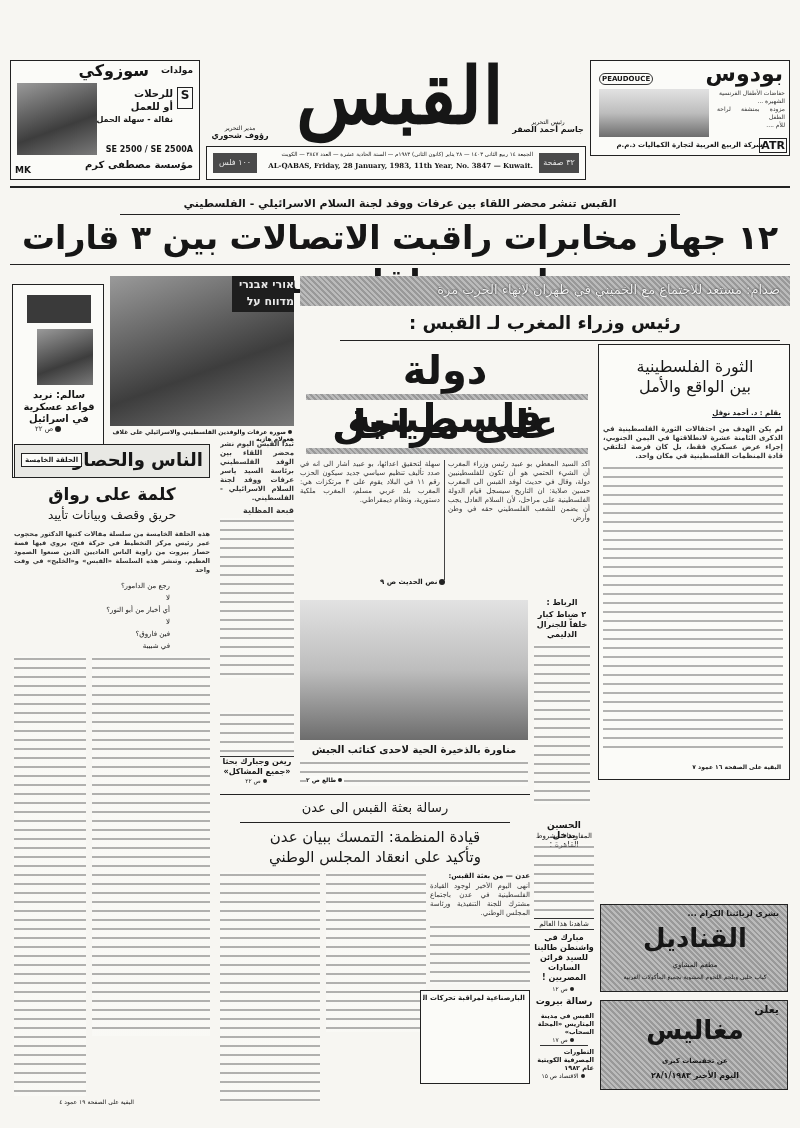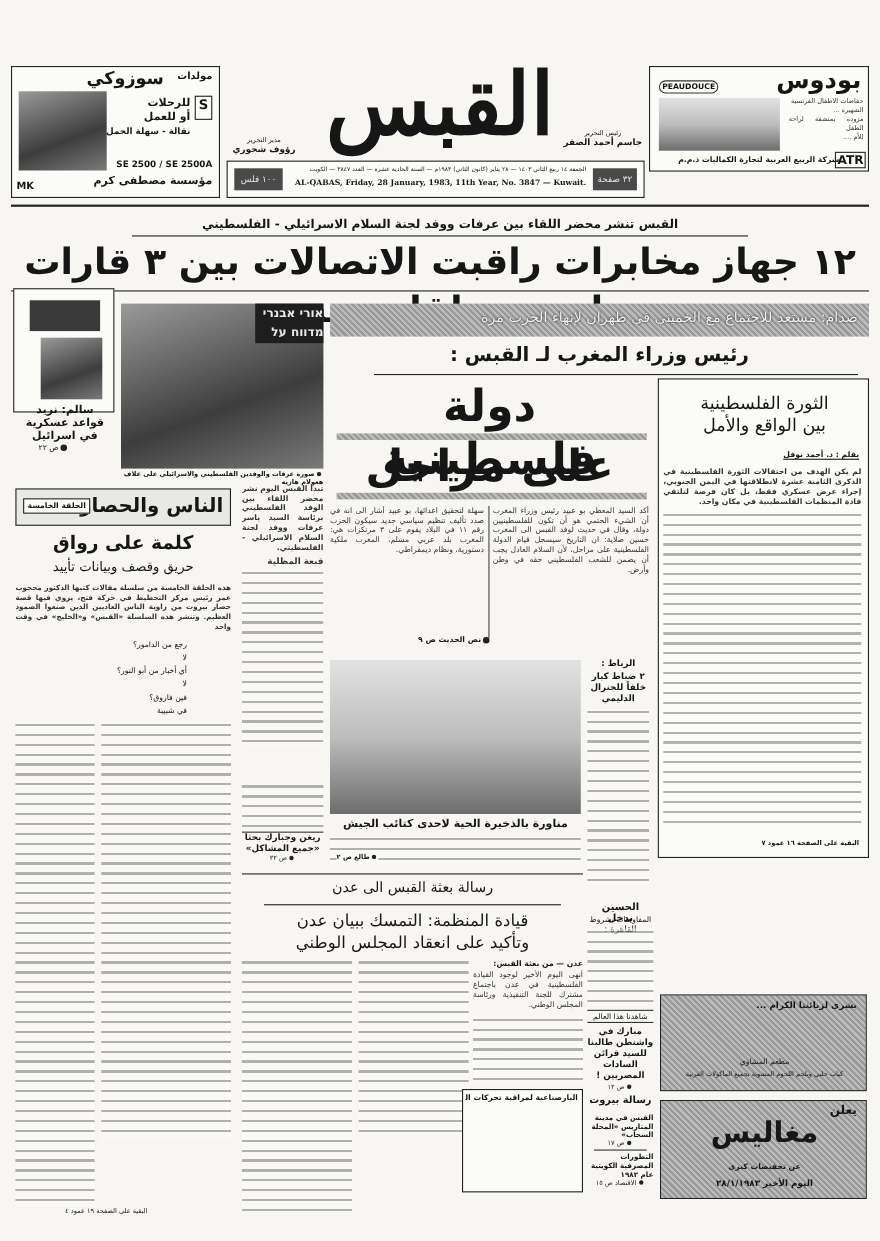--- a/index.html
+++ b/index.html
@@ -71,21 +71,21 @@
   <div class="abs bold" style="left:4px;bottom:4px;font-size:9px;direction:ltr;">MK</div>
 </div>
 
 <div class="rule" style="left:10px;top:186px;width:780px;"></div>
 
 <div class="abs center bold" style="left:60px;top:197px;width:680px;font-size:11px;">القبس تنشر محضر اللقاء بين عرفات ووفد لجنة السلام الاسرائيلي - الفلسطيني</div>
 <div class="rule" style="left:120px;top:214px;width:560px;height:1px;"></div>
 <h1 class="abs center" style="left:10px;top:216px;width:780px;font-size:33px;line-height:44px;font-weight:900;letter-spacing:-.5px;">١٢ جهاز مخابرات راقبت الاتصالات بين ٣ قارات لتحضير لقاء تونس</h1>
 <div class="rule" style="left:10px;top:264px;width:780px;height:1px;"></div>
 
-<div class="abs box" style="left:12px;top:262px;width:92px;height:113px;">
+<div class="abs box" style="left:12px;top:284px;width:92px;height:194px;">
   <div class="abs" style="left:14px;top:10px;width:64px;height:28px;background:#3a3a3a;"></div>
   <div class="abs photo" style="left:24px;top:44px;width:56px;height:56px;"></div>
   <div class="abs bold center" style="left:4px;top:104px;width:84px;font-size:10px;line-height:12px;">سالم: نريد قواعد عسكرية في اسرائيل</div>
   <div class="abs" style="left:22px;top:140px;font-size:7px;"><span class="bullet"></span><span>ص ٢٢</span></div>
 </div>
 
 <div class="abs photo" style="left:110px;top:276px;width:184px;height:150px;"></div>
 <div class="abs darkbar bold" style="left:232px;top:276px;width:62px;height:36px;font-size:11px;line-height:17px;background:#1e1e1e;">אורי אבנרי מדווח על</div>
 <div class="abs bold" style="left:110px;top:428px;width:184px;font-size:6px;">
   <span class="bullet" style="width:4px;height:4px;"></span><span>صورة عرفات والوفدين الفلسطيني والاسرائيلي على غلاف هعولام هازيه</span>
@@ -189,20 +189,21 @@
   <div class="center bold" style="font-size:9px;">رسالة بيروت</div>
   <div class="bold" style="margin-top:6px;font-size:6.5px;line-height:8px;">القبس في مدينة المتاريس «المحلة السحاب»</div>
   <div class="center" style="font-size:6px;"><span class="bullet" style="width:4px;height:4px;"></span><span>ص ١٧</span></div>
   <div style="border-top:1px solid #333;margin:2px 6px;"></div>
   <div class="bold" style="font-size:6.5px;line-height:8px;">التطورات المصرفية الكويتية عام ١٩٨٢</div>
   <div class="center" style="font-size:6px;"><span class="bullet" style="width:4px;height:4px;"></span><span>الاقتصاد ص ١٥</span></div>
 </div>
 
 <div class="abs box grainy" style="left:600px;top:904px;width:188px;height:88px;">
   <div class="abs bold" style="right:8px;top:4px;font-size:8px;">بشرى لزبائننا الكرام ...</div>
+  <div class="abs center" style="left:4px;top:18px;width:180px;font-size:26px;font-weight:900;">القناديل</div>
   <div class="abs center" style="left:4px;top:56px;width:180px;font-size:7px;">مطعم المشاوي</div>
   <div class="abs center" style="left:4px;top:68px;width:180px;font-size:6px;white-space:nowrap;overflow:hidden;">كباب حلبي وبلحم اللحوم المشوية بجميع المأكولات العربية</div>
 </div>
 
 <div class="abs box grainy" style="left:600px;top:1000px;width:188px;height:90px;">
   <div class="abs bold" style="right:8px;top:2px;font-size:11px;">يعلن</div>
   <div class="abs center" style="left:4px;top:14px;width:180px;font-size:26px;font-weight:900;">مغاليس</div>
   <div class="abs center bold" style="left:4px;top:56px;width:180px;font-size:7px;">عن تخفيضات كبرى</div>
   <div class="abs center bold" style="left:4px;top:70px;width:180px;font-size:8px;">اليوم الأخير ٢٨/١/١٩٨٣</div>
 </div>

